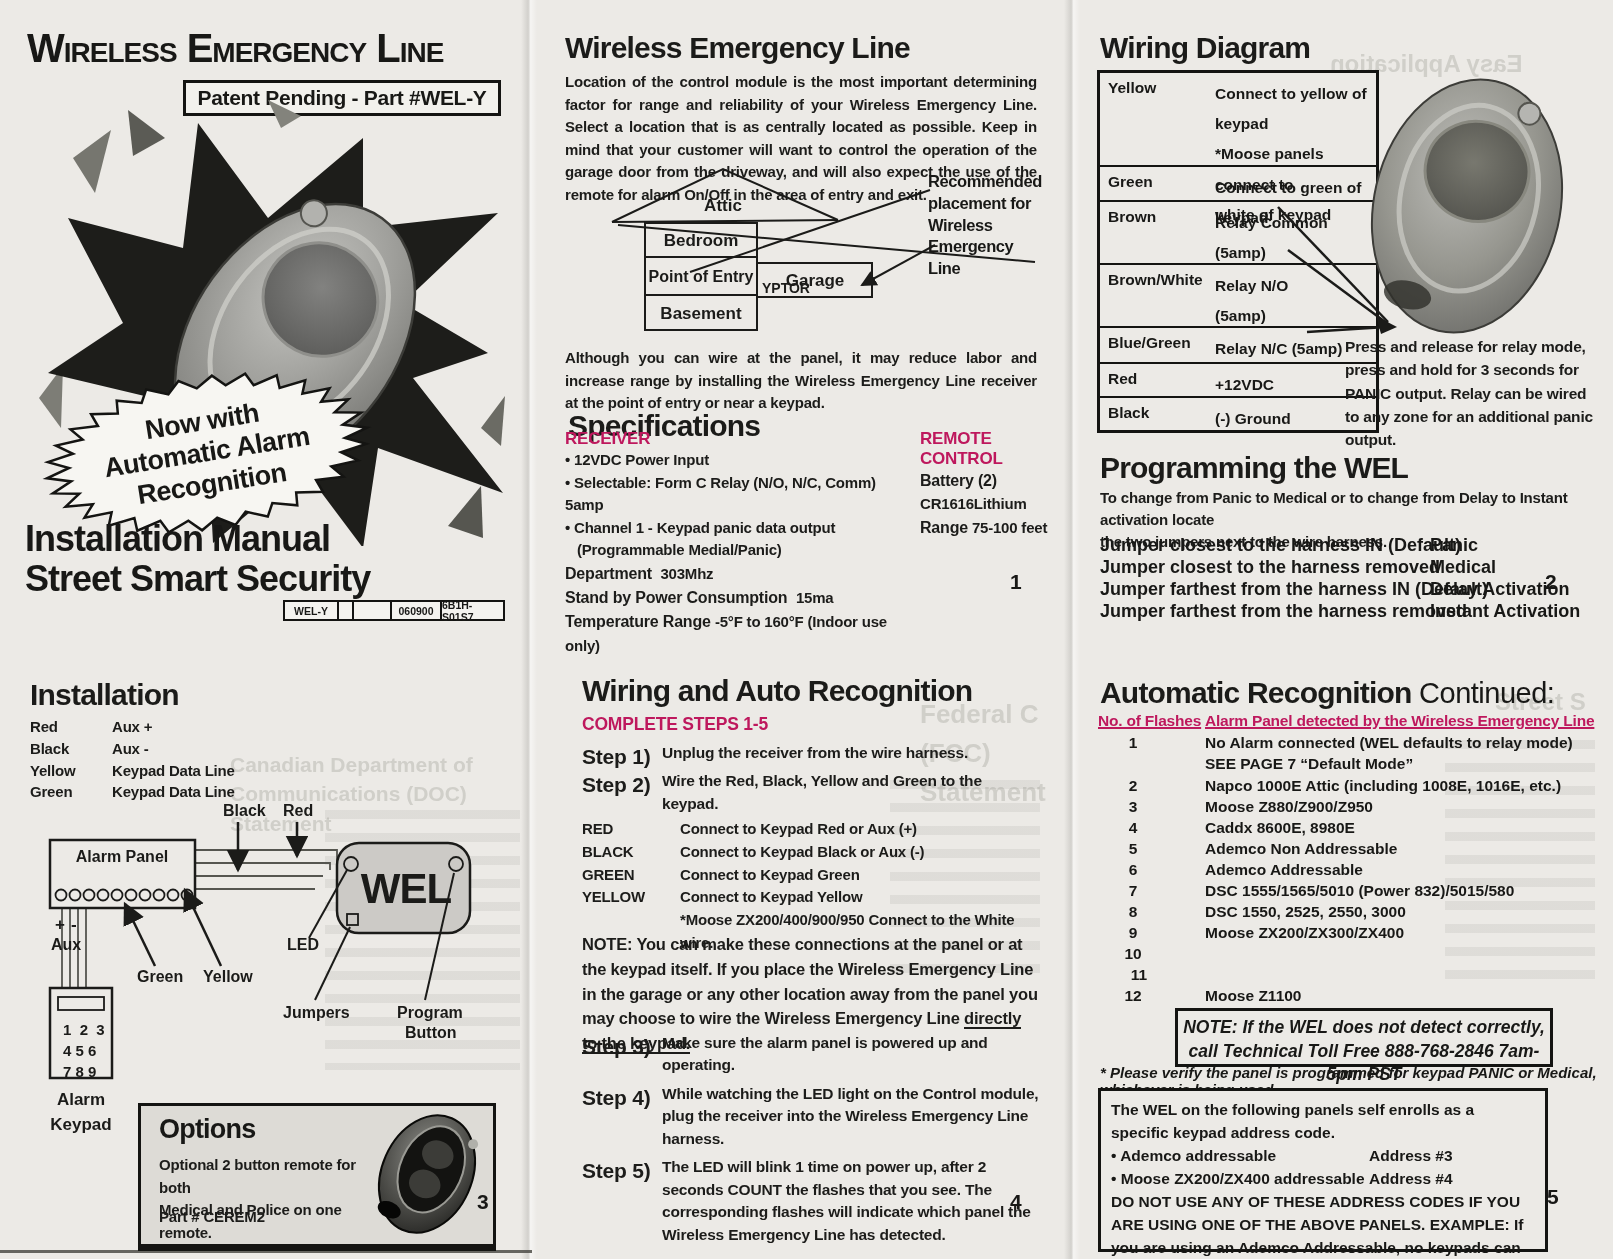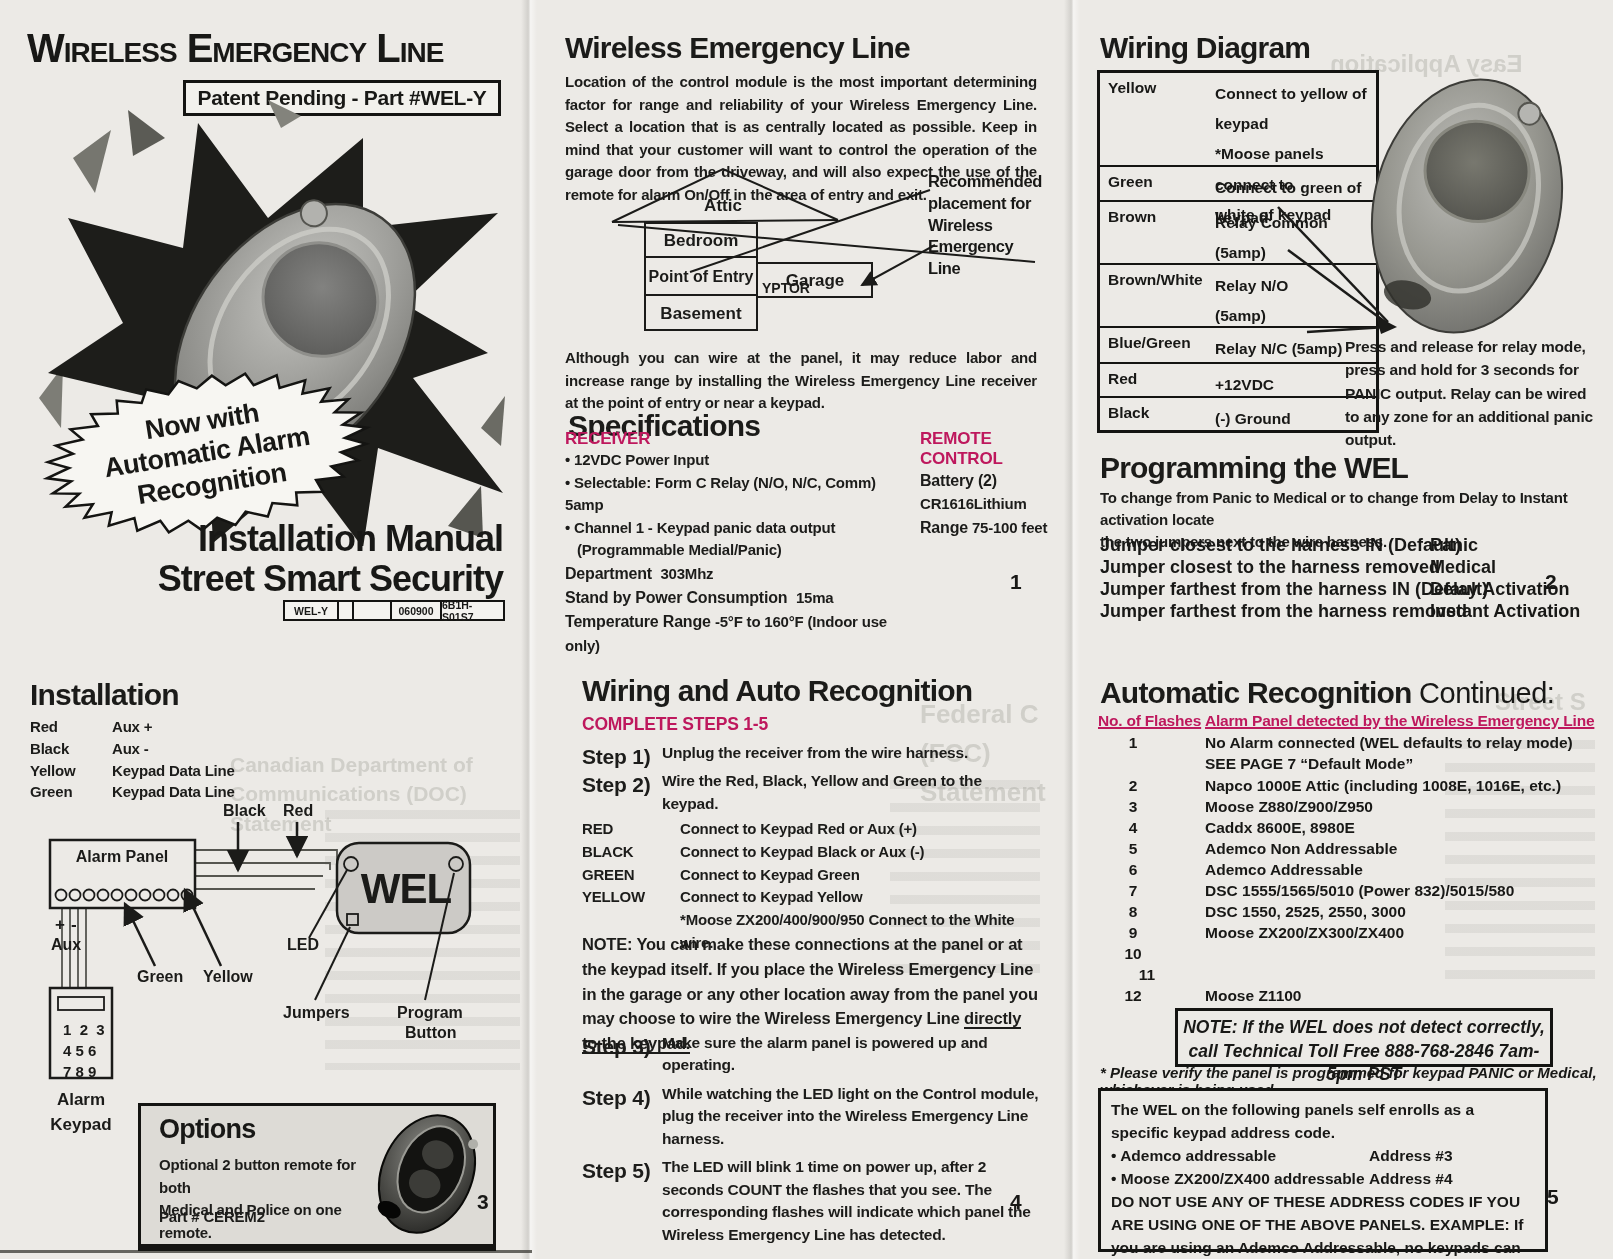--- a/index.html
+++ b/index.html
@@ -8,21 +8,21 @@
   .panel{position:absolute;}
   .abs{position:absolute;}
   
   .h1{font-weight:bold;font-size:30px;letter-spacing:-0.8px;color:#1b1b19;}
   .body-b{font-weight:bold;font-size:15px;letter-spacing:-0.2px;line-height:1.5;color:#1c1c1a;}
   .lbl{font-weight:bold;font-size:16px;letter-spacing:-0.2px;color:#be185d;}
   
   .big-title{font-weight:bold;font-size:40px;letter-spacing:-1px;font-variant:small-caps;white-space:nowrap;}
   .patent-box{border:3px solid #141412;background:#f2f1ed;font-weight:bold;font-size:21px;
               text-align:center;padding:3px 6px;letter-spacing:-0.3px;}
-  .manual-line{font-weight:bold;font-size:36px;letter-spacing:-1px;text-align:right;width:100%;}
+  .manual-line{font-weight:bold;font-size:36px;letter-spacing:-1px;text-align:left;width:100%;}
   .code-strip{display:flex;border:2px solid #141412;height:17px;background:#f4f3ef;}
   .code-cell{border-right:2px solid #141412;font-weight:bold;font-size:10.5px;display:flex;
              align-items:center;justify-content:center;}
   .code-cell:last-child{border-right:none;}
   .badge{position:absolute;transform:rotate(-9deg);}
   .badge-text{position:absolute;left:0;top:0;width:100%;height:100%;display:flex;flex-direction:column;
               align-items:center;justify-content:center;font-weight:bold;font-size:27px;line-height:1.15;
               letter-spacing:-0.5px;}
   
   .wd-table{position:absolute;border:3px solid #141412;}
@@ -461,21 +461,21 @@
       <div class="fl-num" style="left:3px;top:211px;">6</div>
       <div class="fl-text" style="top:211px;">Ademco Addressable</div>
       <div class="fl-num" style="left:3px;top:232px;">7</div>
       <div class="fl-text" style="top:232px;">DSC 1555/1565/5010 (Power 832)/5015/580</div>
       <div class="fl-num" style="left:3px;top:253px;">8</div>
       <div class="fl-text" style="top:253px;">DSC 1550, 2525, 2550, 3000</div>
       <div class="fl-num" style="left:3px;top:274px;">9</div>
       <div class="fl-text" style="top:274px;">Moose ZX200/ZX300/ZX400</div>
       <div class="fl-num" style="left:3px;top:295px;">10</div>
       <div class="fl-text" style="top:295px;"></div>
-      <div class="fl-num" style="left:17px;top:316px;">11</div>
+      <div class="fl-num" style="left:9px;top:316px;">11</div>
       <div class="fl-text" style="top:316px;"></div>
       <div class="fl-num" style="left:3px;top:337px;">12</div>
       <div class="fl-text" style="top:337px;">Moose Z1100</div>
     </div>
 
     <div class="note-box" style="left:80px;top:358px;width:372px;height:48px;">
       <div>NOTE: If the WEL does not detect correctly,</div>
       <div>call Technical Toll Free 888-768-2846 7am-5pm PST</div>
     </div>
 

